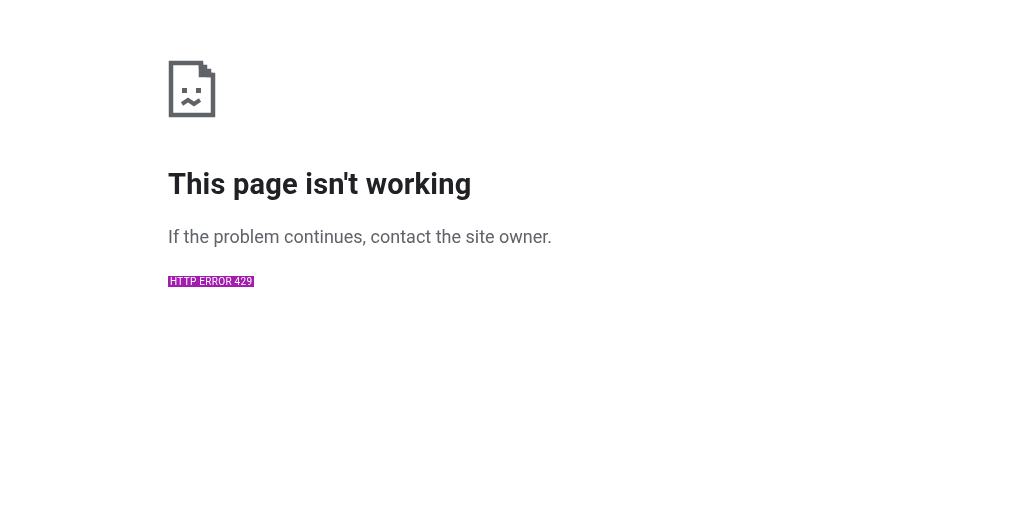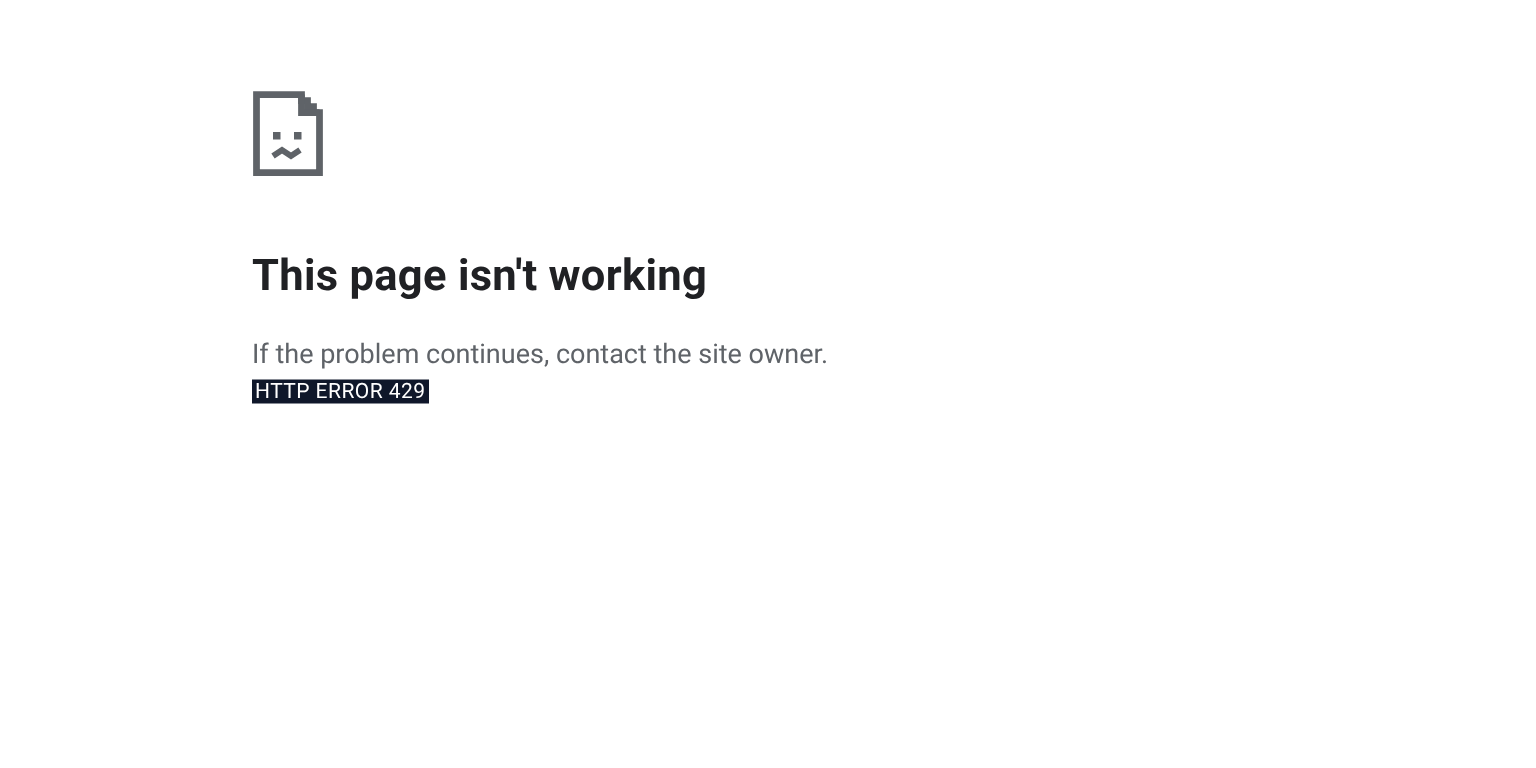--- a/index.html
+++ b/index.html
@@ -21,26 +21,27 @@
       color: #202124;
       font-size: 29px;
       font-weight: 700;
       letter-spacing: 0.2px;
       margin-bottom: 22px;
     }
     .message {
       color: #5f6368;
       font-size: 18px;
       line-height: 1.5;
+      margin-bottom: 20px;
     }
     .error-code {
       display: inline-block;
-      background: #0f172a;
+      background: #a21caf;
       color: #ffffff;
-      font-size: 14px;
+      font-size: 10px;
       font-weight: 400;
       padding: 0 2px;
       letter-spacing: 0.3px;
     }
   </style>
 </head>
 <body>
 
 <div class="wrap">
   <div class="icon-box">

